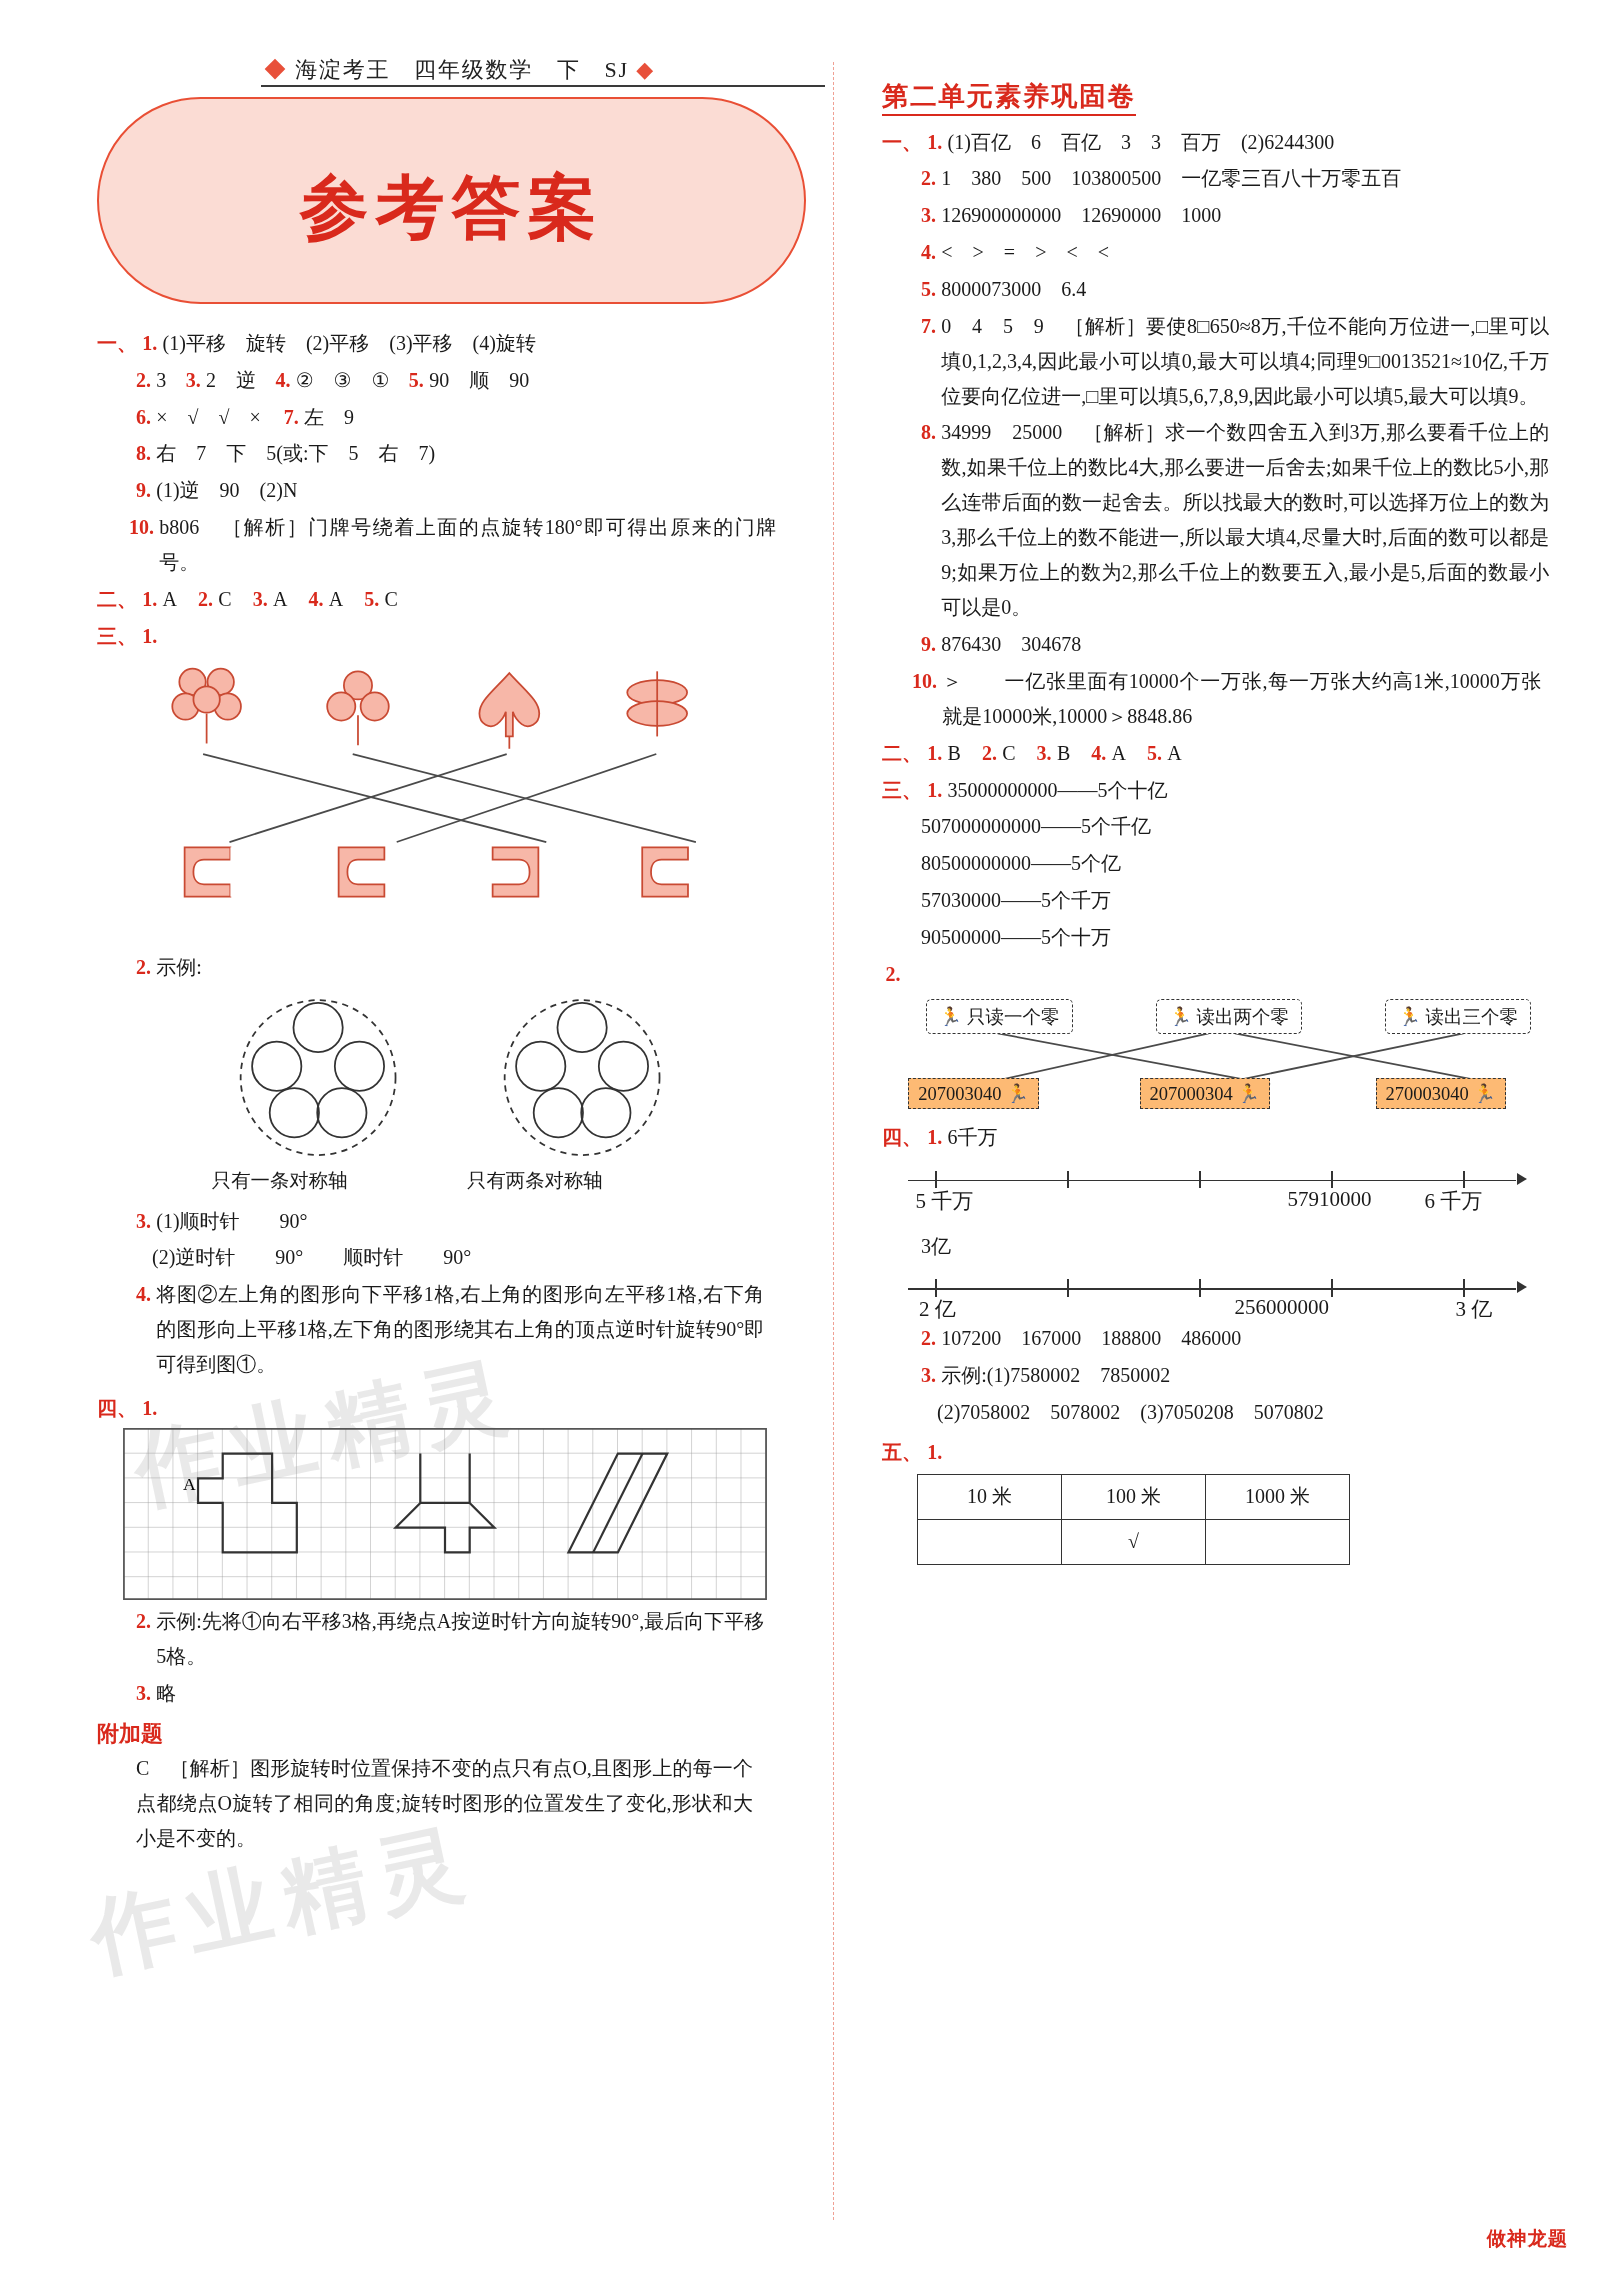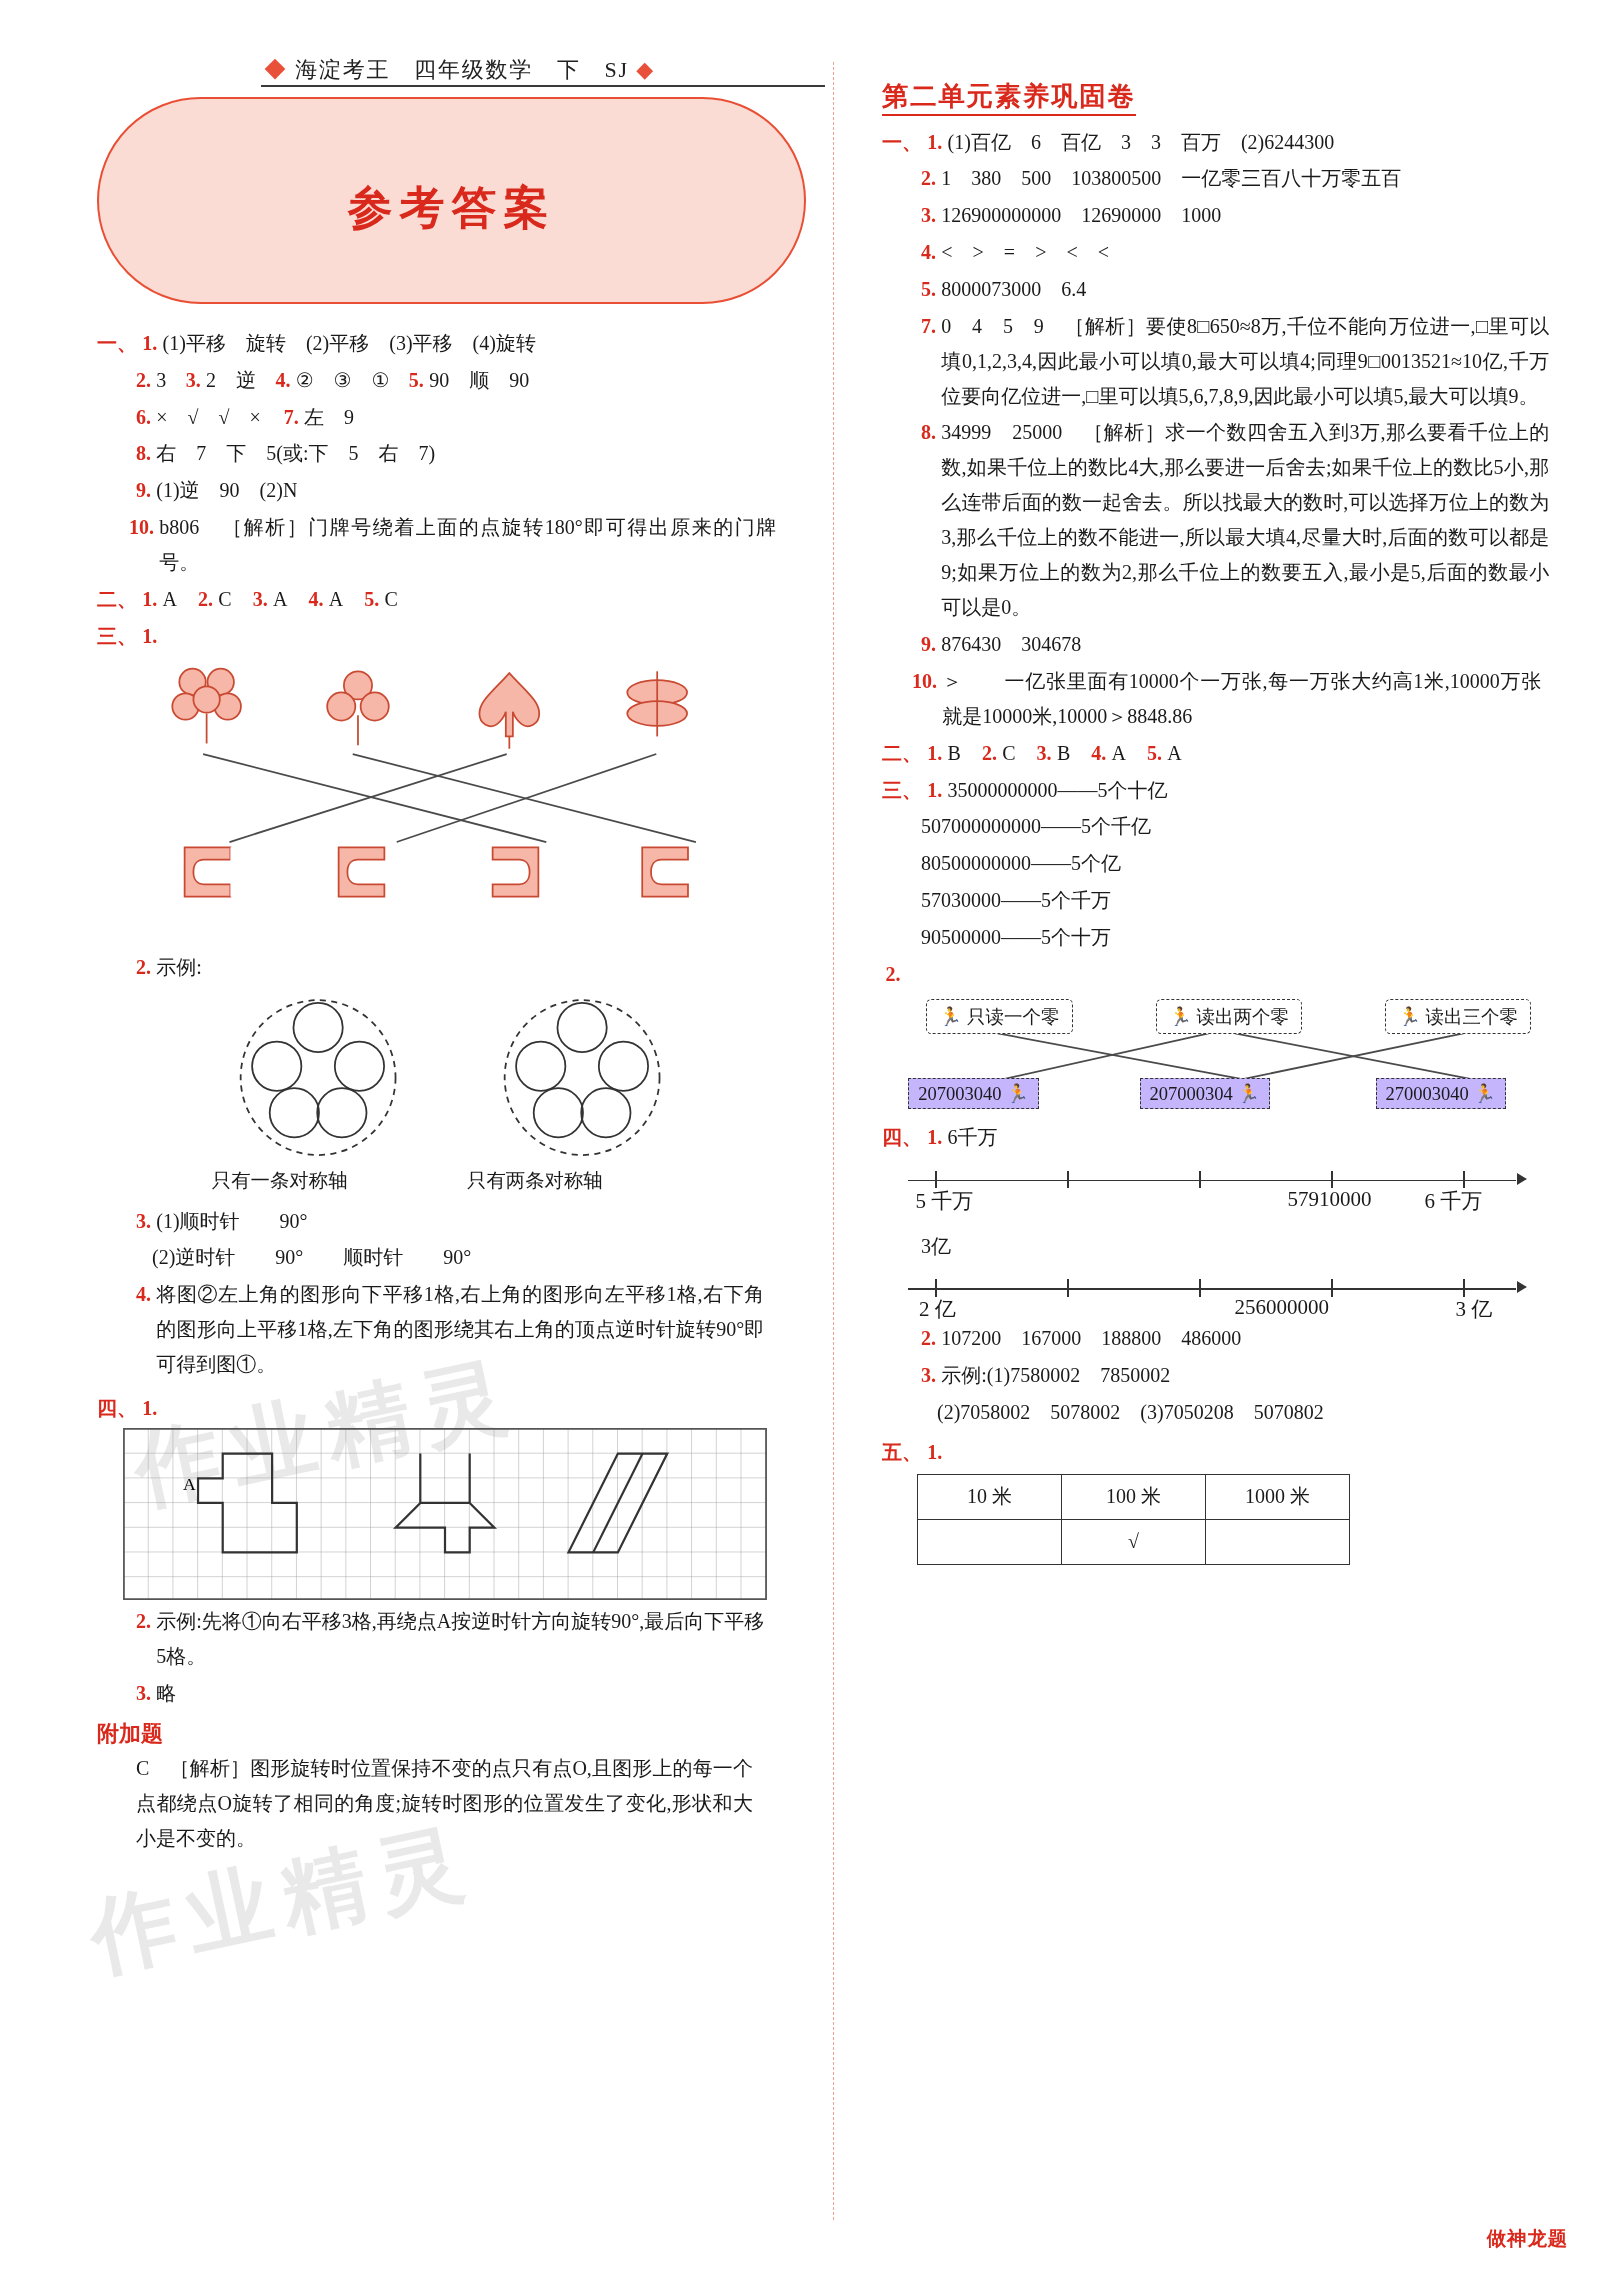--- a/index.html
+++ b/index.html
@@ -26,21 +26,21 @@
   
   .banner{
     position:absolute;left:97px;top:97px;width:705px;height:203px;
     background:#fbdcd4;
     border:2.6px solid #e94f35;
     border-radius:106px;
   }
   .banner-title{
     position:absolute;left:0;top:0;width:705px;height:217px;
     display:flex;align-items:center;justify-content:center;
-    font-size:45px;font-weight:bold;color:#d9291c;letter-spacing:7px;
+    font-size:69px;font-weight:bold;color:#d9291c;letter-spacing:7px;
     font-family:"Liberation Serif", serif;
     text-align:right;
   }
 
   
   .divider{
     position:absolute;left:833px;top:62px;bottom:53px;width:0;
     border-left:1.8px dashed #f0a094;
   }
 
@@ -89,21 +89,21 @@
   .wm1{left:132px;top:1375px;}
   .wm2{left:88px;top:1842px;}
 
   
   .tagbox{
     display:inline-block;border:1.8px dashed #333;border-radius:5.3px;
     padding:4.4px 12.3px;font-size:18.5px;background:#fff;
   }
   .numbox{
     display:inline-block;border:1.8px dashed #333;
-    padding:3.5px 8.8px;font-size:18.5px;background:#c4b5fd;
+    padding:3.5px 8.8px;font-size:18.5px;background:#fdba74;
   }
 
   .numline{position:relative;height:56px;margin:1.8px 0 0 26.4px;width:617px;}
   .numline .axis{position:absolute;left:0;top:23px;width:608px;height:1.8px;background:#333;}
   .numline .tick{position:absolute;top:14px;width:1.8px;height:17.6px;background:#333;}
   .numline .lbl{position:absolute;top:30px;font-size:21px;white-space:nowrap;}
   .numline .arrow{
     position:absolute;right:-1.8px;top:16px;width:0;height:0;
     border-left:10.6px solid #333;border-top:6.2px solid transparent;border-bottom:6.2px solid transparent;
   }

